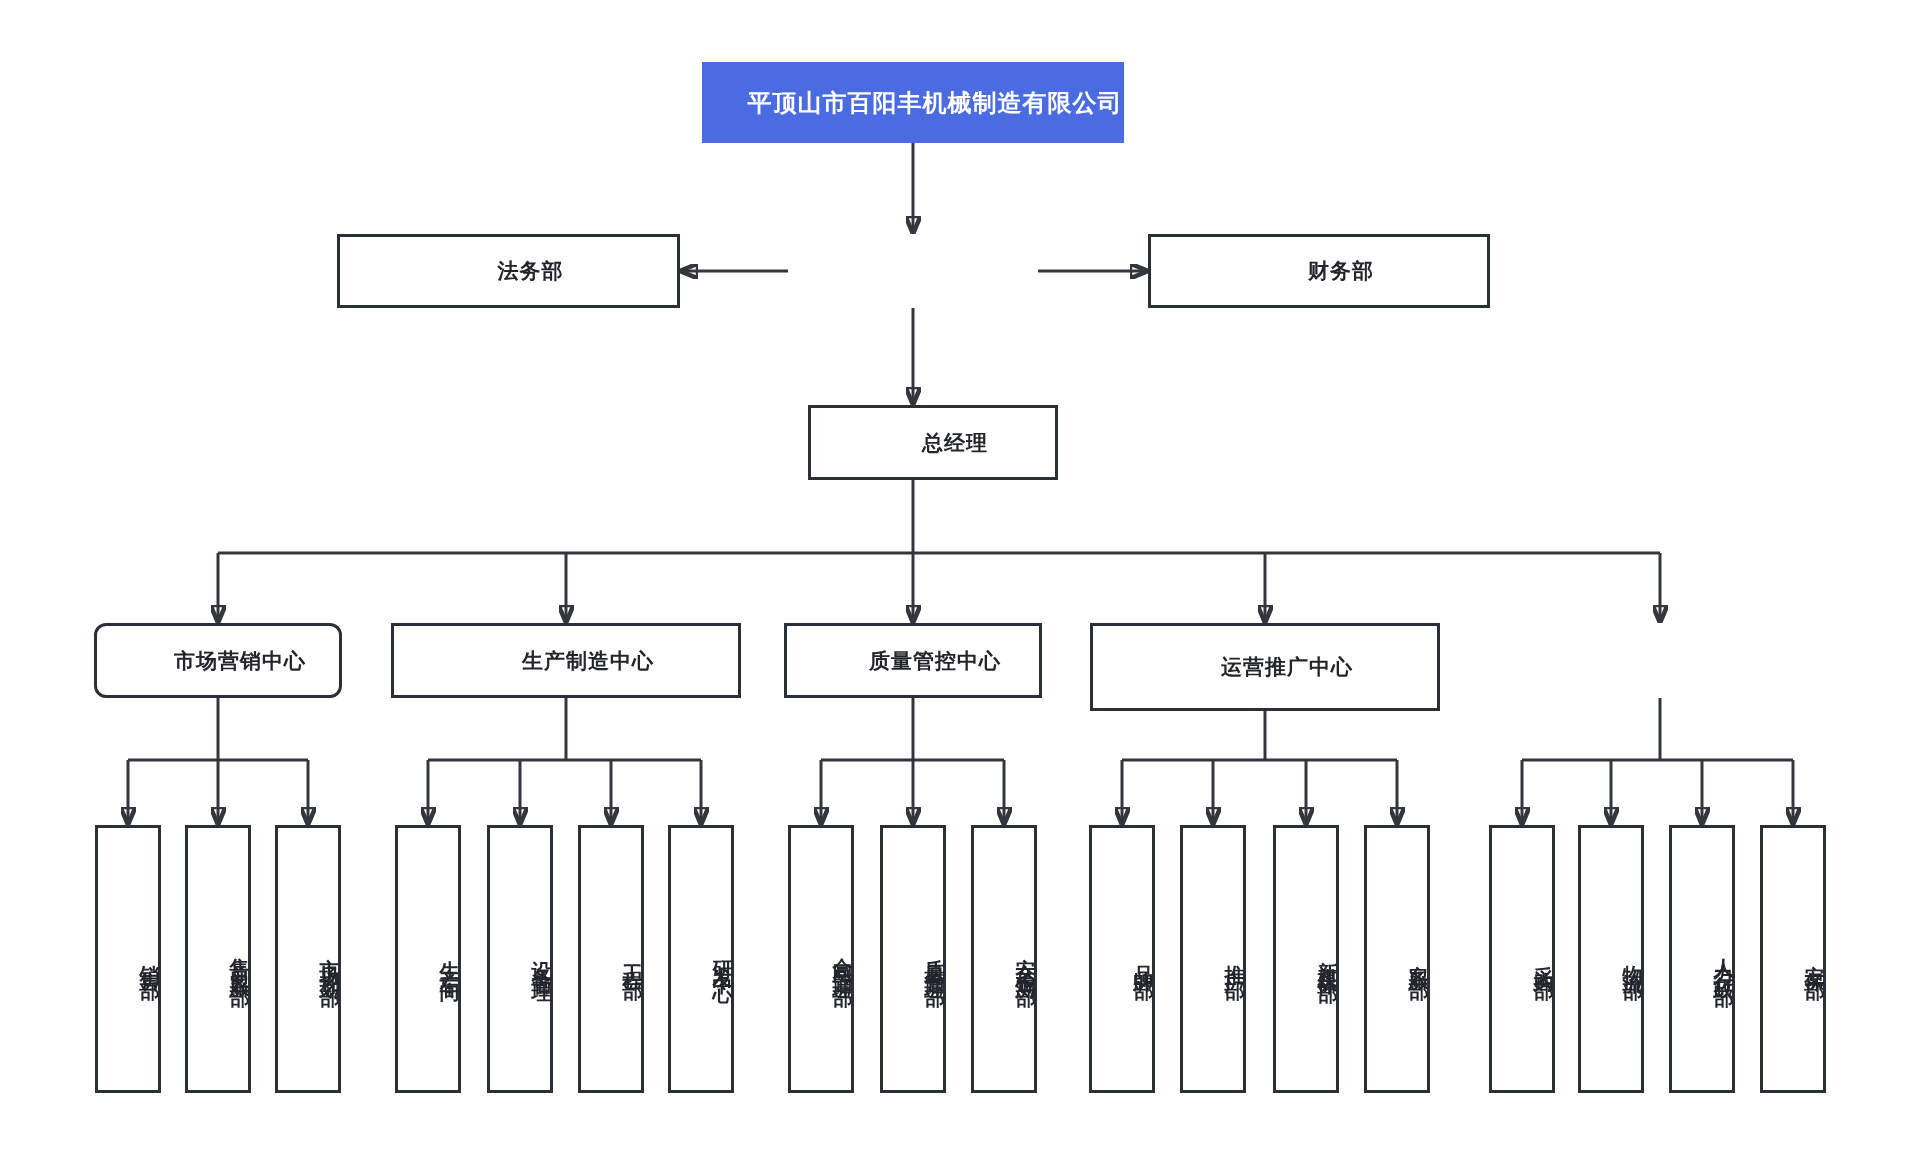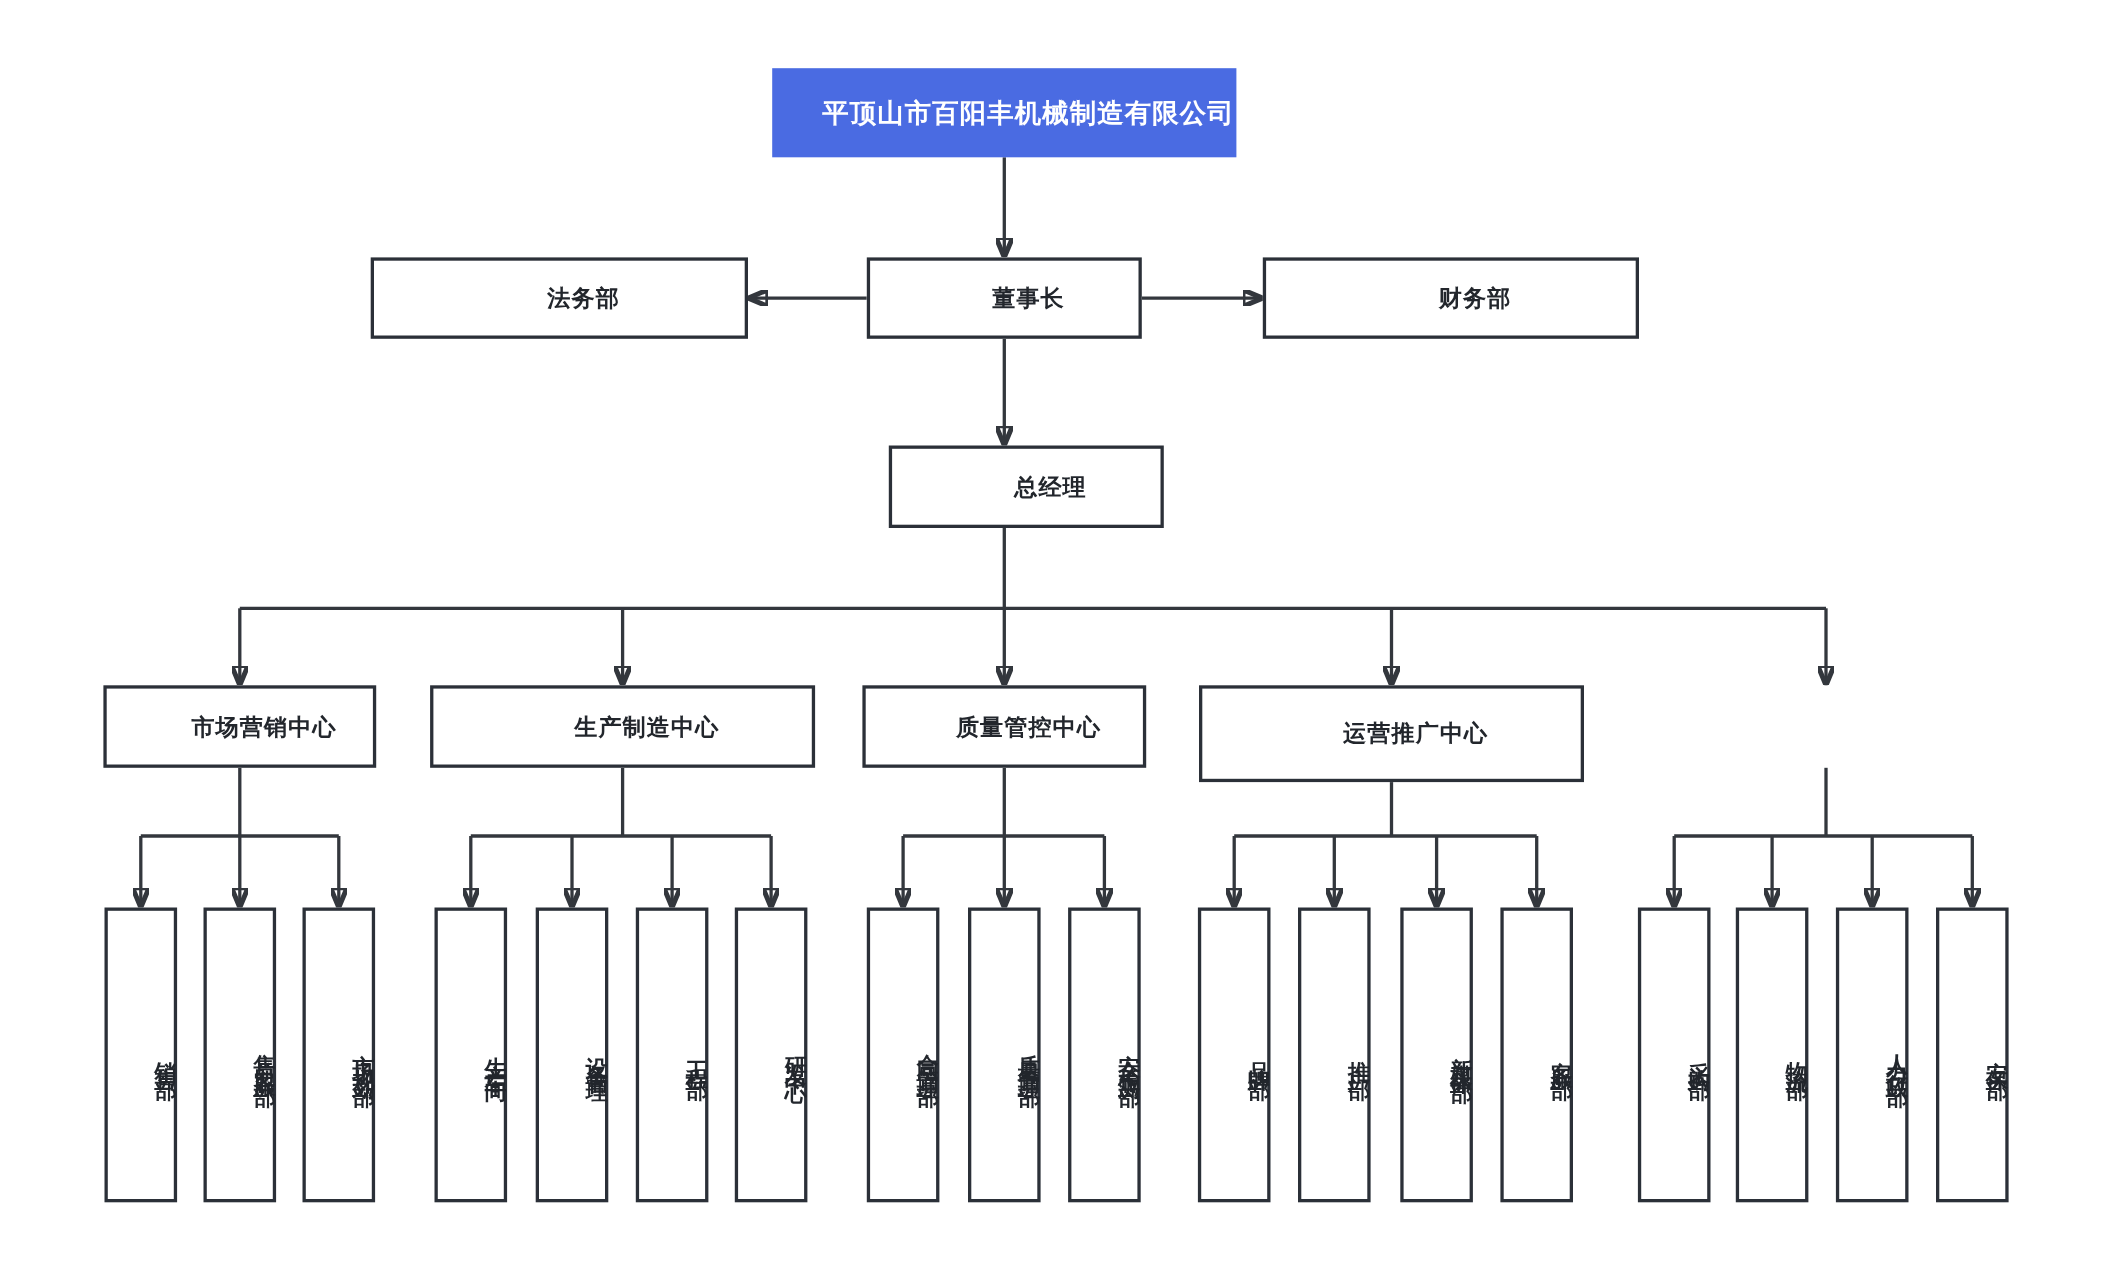--- a/index.html
+++ b/index.html
@@ -115,26 +115,25 @@
 
     <path d="M1522,760 V825" marker-end="url(#arrow)"></path>
     <path d="M1611,760 V825" marker-end="url(#arrow)"></path>
     <path d="M1702,760 V825" marker-end="url(#arrow)"></path>
     <path d="M1793,760 V825" marker-end="url(#arrow)"></path>
   </svg>
 
   <div class="node node-root" style="left:702px; top:62px; width:422px; height:81px;">平顶山市百阳丰机械制造有限公司</div>
 
   <div class="node node-h" style="left:337px; top:234px; width:343px; height:74px;text-align:center;">法务部</div>
-  <div class="node node-h" style="left:788px; top:234px; width:250px; height:74px;">董事长</div>
   <div class="node node-h" style="left:1148px; top:234px; width:342px; height:74px;">财务部</div>
 
   <div class="node node-h" style="left:788px; top:405px; width:250px; height:75px;margin-left:20px;">总经理</div>
 
-  <div class="node node-h" style="left:94px; top:623px; width:248px; height:75px;">市场营销中心</div>
+  <div class="node node-h" style="left:94px; top:623px; width:248px; height:75px;border-radius:12px;">市场营销中心</div>
   <div class="node node-h" style="left:391px; top:623px; width:350px; height:75px;font-family:Liberation Serif, serif;">生产制造中心</div>
   <div class="node node-h" style="left:784px; top:623px; width:258px; height:75px;">质量管控中心</div>
   <div class="node node-h" style="left:1090px; top:623px; width:350px; height:88px;">运营推广中心</div>
 
   <div class="node node-leaf" style="left:95px; top:825px; width:66px; height:268px;">
     <span class="v-label">销售部</span>
   </div>
   <div class="node node-leaf" style="left:185px; top:825px; width:66px; height:268px;">
     <span class="v-label">售前客服部</span>
   </div>

